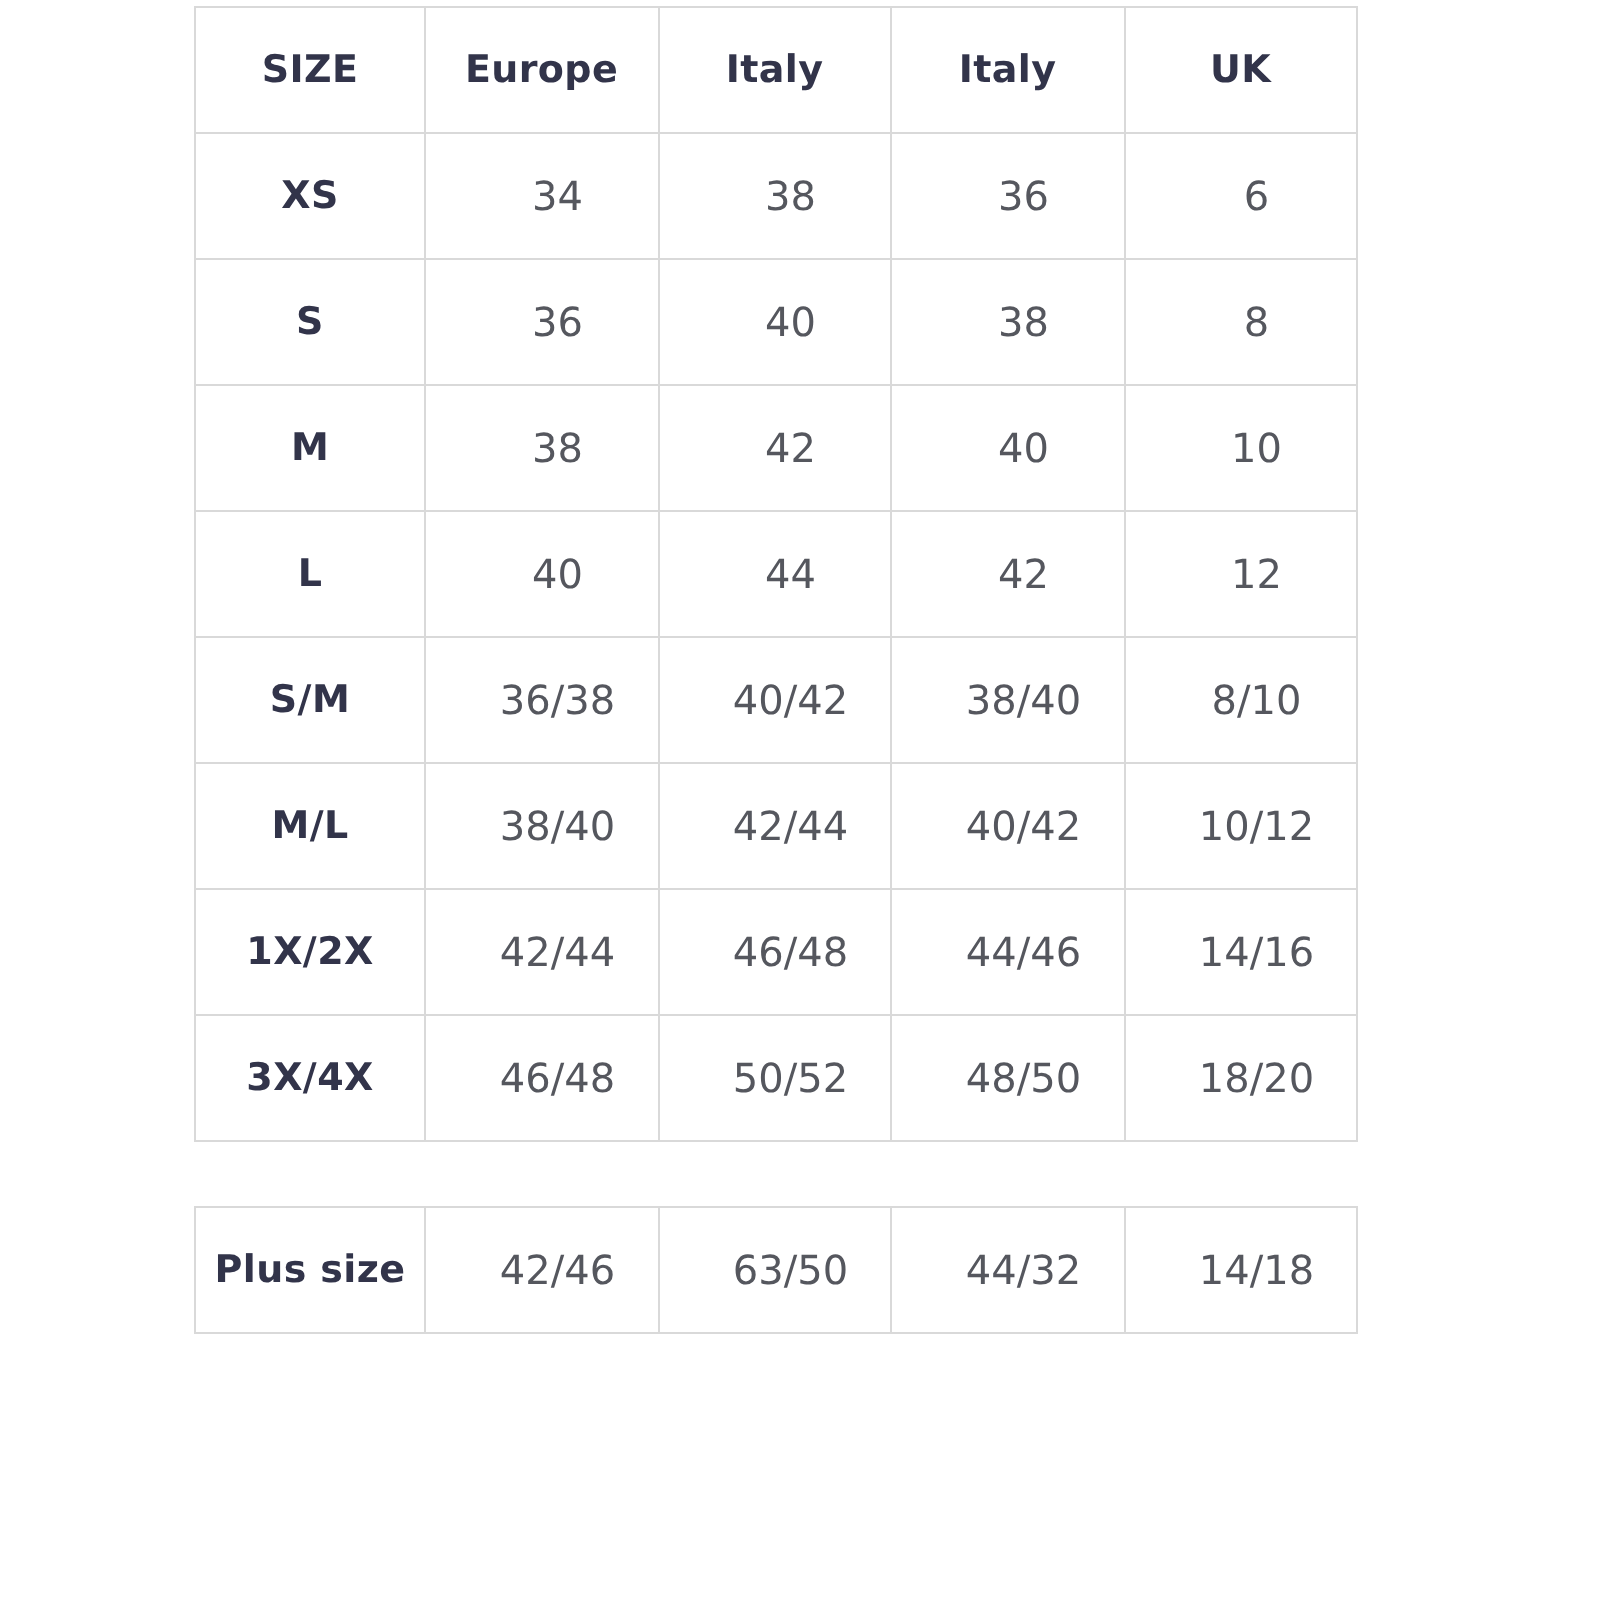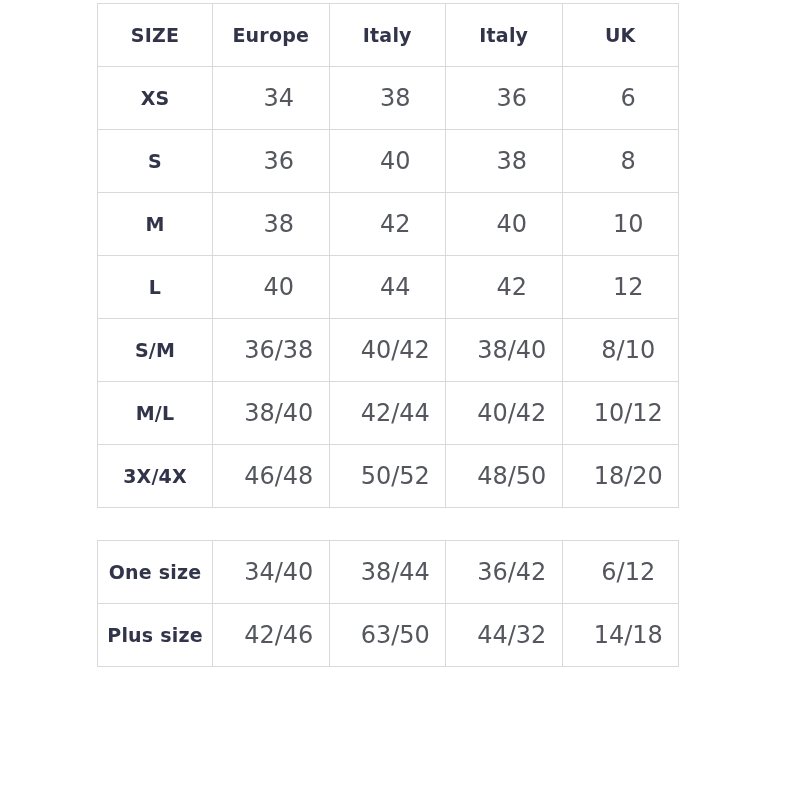--- a/index.html
+++ b/index.html
@@ -38,21 +38,21 @@
   }
   .size-table th {
     color: #32344a;
     font-weight: 700;
     font-size: 19px;
     letter-spacing: 0.2px;
   }
   .size-table td {
     color: #55575e;
     font-weight: 400;
-    font-size: 24px;
+    font-size: 20px;
     padding-left: 16px;
   }
 </style>
 </head>
 <body>
 
 <div class="page">
   <table class="size-table">
       <thead>
         <tr>
@@ -100,37 +100,37 @@
           <td>8/10</td>
         </tr>
         <tr>
           <th>M/L</th>
           <td>38/40</td>
           <td>42/44</td>
           <td>40/42</td>
           <td>10/12</td>
         </tr>
         <tr>
+          <th>1X/2X</th>
+          <td>42/44</td>
+          <td>46/48</td>
+          <td>44/46</td>
+          <td>14/16</td>
+        </tr>
+        <tr>
           <th>3X/4X</th>
           <td>46/48</td>
           <td>50/52</td>
           <td>48/50</td>
           <td>18/20</td>
         </tr>
       </tbody>
     </table>
   <table class="size-table secondary">
       <tbody>
-        <tr>
-          <th>One size</th>
-          <td>34/40</td>
-          <td>38/44</td>
-          <td>36/42</td>
-          <td>6/12</td>
-        </tr>
         <tr>
           <th>Plus size</th>
           <td>42/46</td>
           <td>63/50</td>
           <td>44/32</td>
           <td>14/18</td>
         </tr>
       </tbody>
     </table>
 </div>

